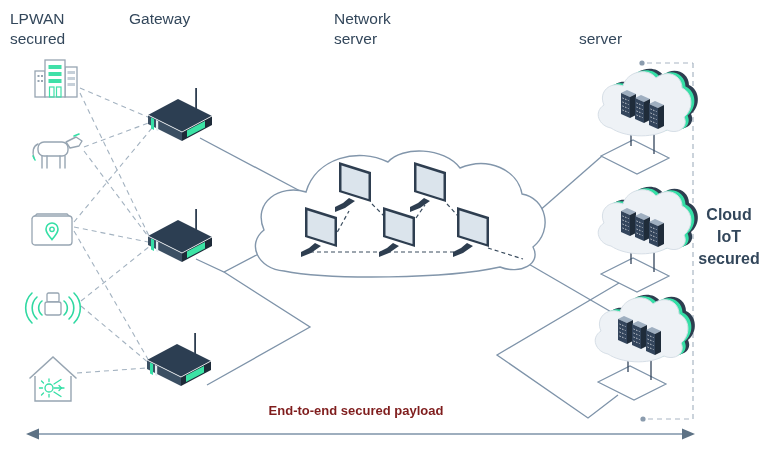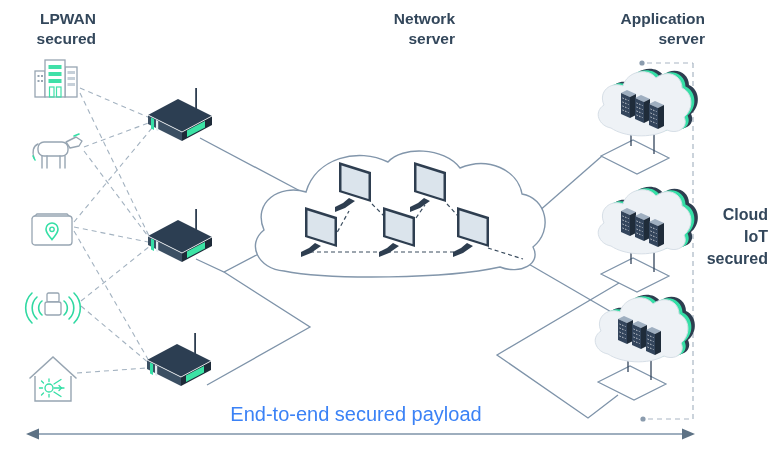--- a/index.html
+++ b/index.html
@@ -2,30 +2,30 @@
 <html><head>
 <meta charset="utf-8">
 <style>
   html,body{margin:0;padding:0;background:#fff;}
   .stage{
     position:relative;width:770px;height:450px;background:#ffffff;overflow:hidden;
     font-family:"Liberation Sans",sans-serif;
   }
   .stage svg{position:absolute;left:0;top:0;}
   .hdr{
-    position:absolute;font-weight:700;font-size:15.5px;line-height:20px;
-    color:#33475b;text-align:right;white-space:pre-line;
+    position:absolute;font-weight:400;font-size:15.5px;line-height:20px;
+    color:#33475b;text-align:left;white-space:pre-line;
   }
   .side-label{
     position:absolute;left:690px;top:204px;width:78px;
-    font-weight:700;font-size:16px;line-height:22px;color:#33475b;text-align:right;
+    font-weight:700;font-size:16px;line-height:22px;color:#33475b;text-align:center;
   }
   .payload-label{
     position:absolute;left:181px;top:403px;width:350px;text-align:center;
-    font-weight:400;font-size:20px;color:#3b82f6;
+    font-weight:700;font-size:13px;color:#7f1d1d;
   }
 </style>
 </head>
 <body>
 
 <div class="stage">
 
   <svg width="770" height="450" viewBox="0 0 770 450">
     <defs>
 
@@ -212,20 +212,21 @@
     </g>
 
     <g>
       <line x1="36" y1="434" x2="685" y2="434" stroke="#7e93a9" stroke-width="1.4"></line>
       <polygon points="26,434 39,428.5 39,439.5" fill="#5d7285"></polygon>
       <polygon points="695,434 682,428.5 682,439.5" fill="#5d7285"></polygon>
     </g>
   </svg>
 
   <div class="hdr" style="left:10px;top:9px;width:86px;"><span>LPWAN</span><br><span>secured</span></div>
-  <div class="hdr" style="left:345px;top:9px;width:110px;"><span>Network</span><br><span>server</span></div>
-  <div class="hdr" style="left:579px;top:9px;width:126px;"><span>Application</span><br><span>server</span></div>
+  <div class="hdr" style="left:129px;top:9px;width:105px;"><span>Gateway</span></div>
+  <div class="hdr" style="left:334px;top:9px;width:110px;"><span>Network</span><br><span>server</span></div>
+  <div class="hdr" style="left:579px;top:9px;width:126px;"><br><span>server</span></div>
 
   <div class="side-label"><span>Cloud</span><br><span>IoT</span><br><span>secured</span></div>
 
   <div class="payload-label">End-to-end secured payload</div>
 
 </div>
 
 </body></html>

